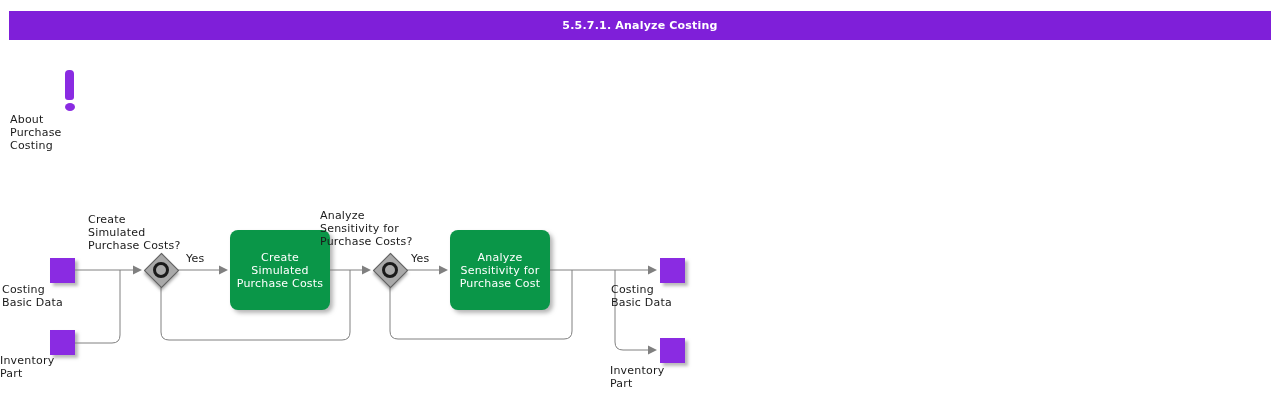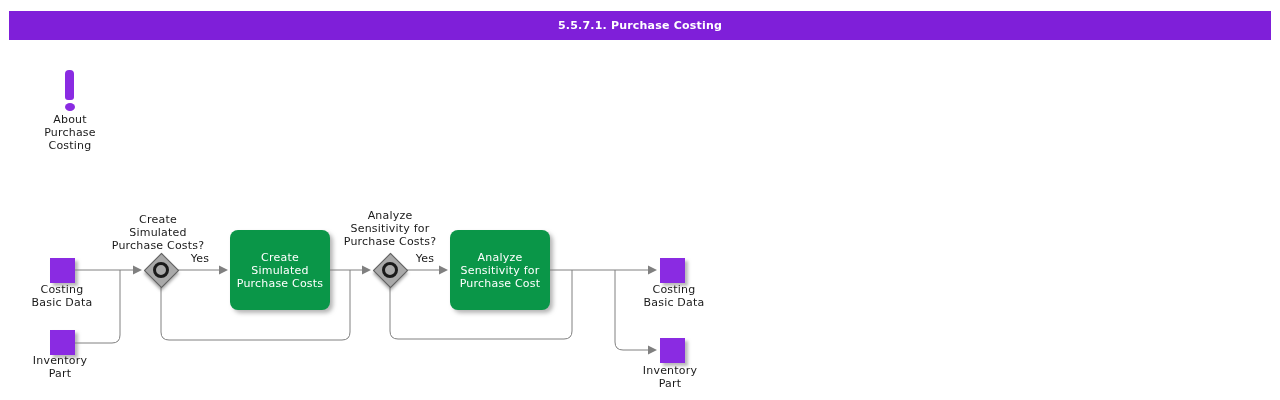--- a/index.html
+++ b/index.html
@@ -7,21 +7,21 @@
     position:relative;width:1280px;height:400px;background:#ffffff;overflow:hidden;
     font-family:"DejaVu Sans","Liberation Sans",sans-serif;color:var(--text,#1a1a1a);
   }
   .titlebar{
     position:absolute;left:9px;top:11px;width:1262px;height:29px;
     background:var(--title-bg,#7f1fd9);color:#ffffff;
     display:flex;align-items:center;justify-content:center;
     font-size:11px;font-weight:bold;letter-spacing:.2px;
   }
   .label{
-    position:absolute;font-size:11px;line-height:13px;text-align:center;
+    position:absolute;font-size:11px;line-height:13px;text-align:left;
     white-space:pre-line;color:var(--text,#1a1a1a);letter-spacing:.2px;
   }
   .sq{
     position:absolute;width:25px;height:25px;background:var(--purple,#8a2be2);
     box-shadow:3px 3px 3px rgba(130,130,130,.55);cursor:pointer;
   }
   .task{
     position:absolute;width:100px;height:80px;background:var(--green,#0a9648);
     border-radius:8px;color:#ffffff;display:flex;align-items:center;justify-content:center;
     text-align:center;font-size:11px;line-height:13px;white-space:pre-line;
@@ -49,21 +49,21 @@
   svg.wires{position:absolute;left:0;top:0;pointer-events:none;}
   svg.wires path{stroke:var(--line,#808080);stroke-width:1;fill:none;}
   svg.wires polygon{fill:var(--line,#808080);stroke:none;}
 </style>
 </head>
 <body>
 
 <div class="stage">
 
   <div class="titlebar">
-    <span>5.5.7.1. Purchase Costing</span>
+    <span>5.5.7.1. Analyze Costing</span>
   </div>
 
   <svg class="wires" width="1280" height="400" viewBox="0 0 1280 400">
     <path d="M75 270 H133"></path>
     <path d="M75 343 H112 Q120 343 120 335 V270"></path>
     <polygon points="142,270 133,265.5 133,274.5"></polygon>
 
     <path d="M178 270 H219"></path>
     <polygon points="228,270 219,265.5 219,274.5"></polygon>
 

